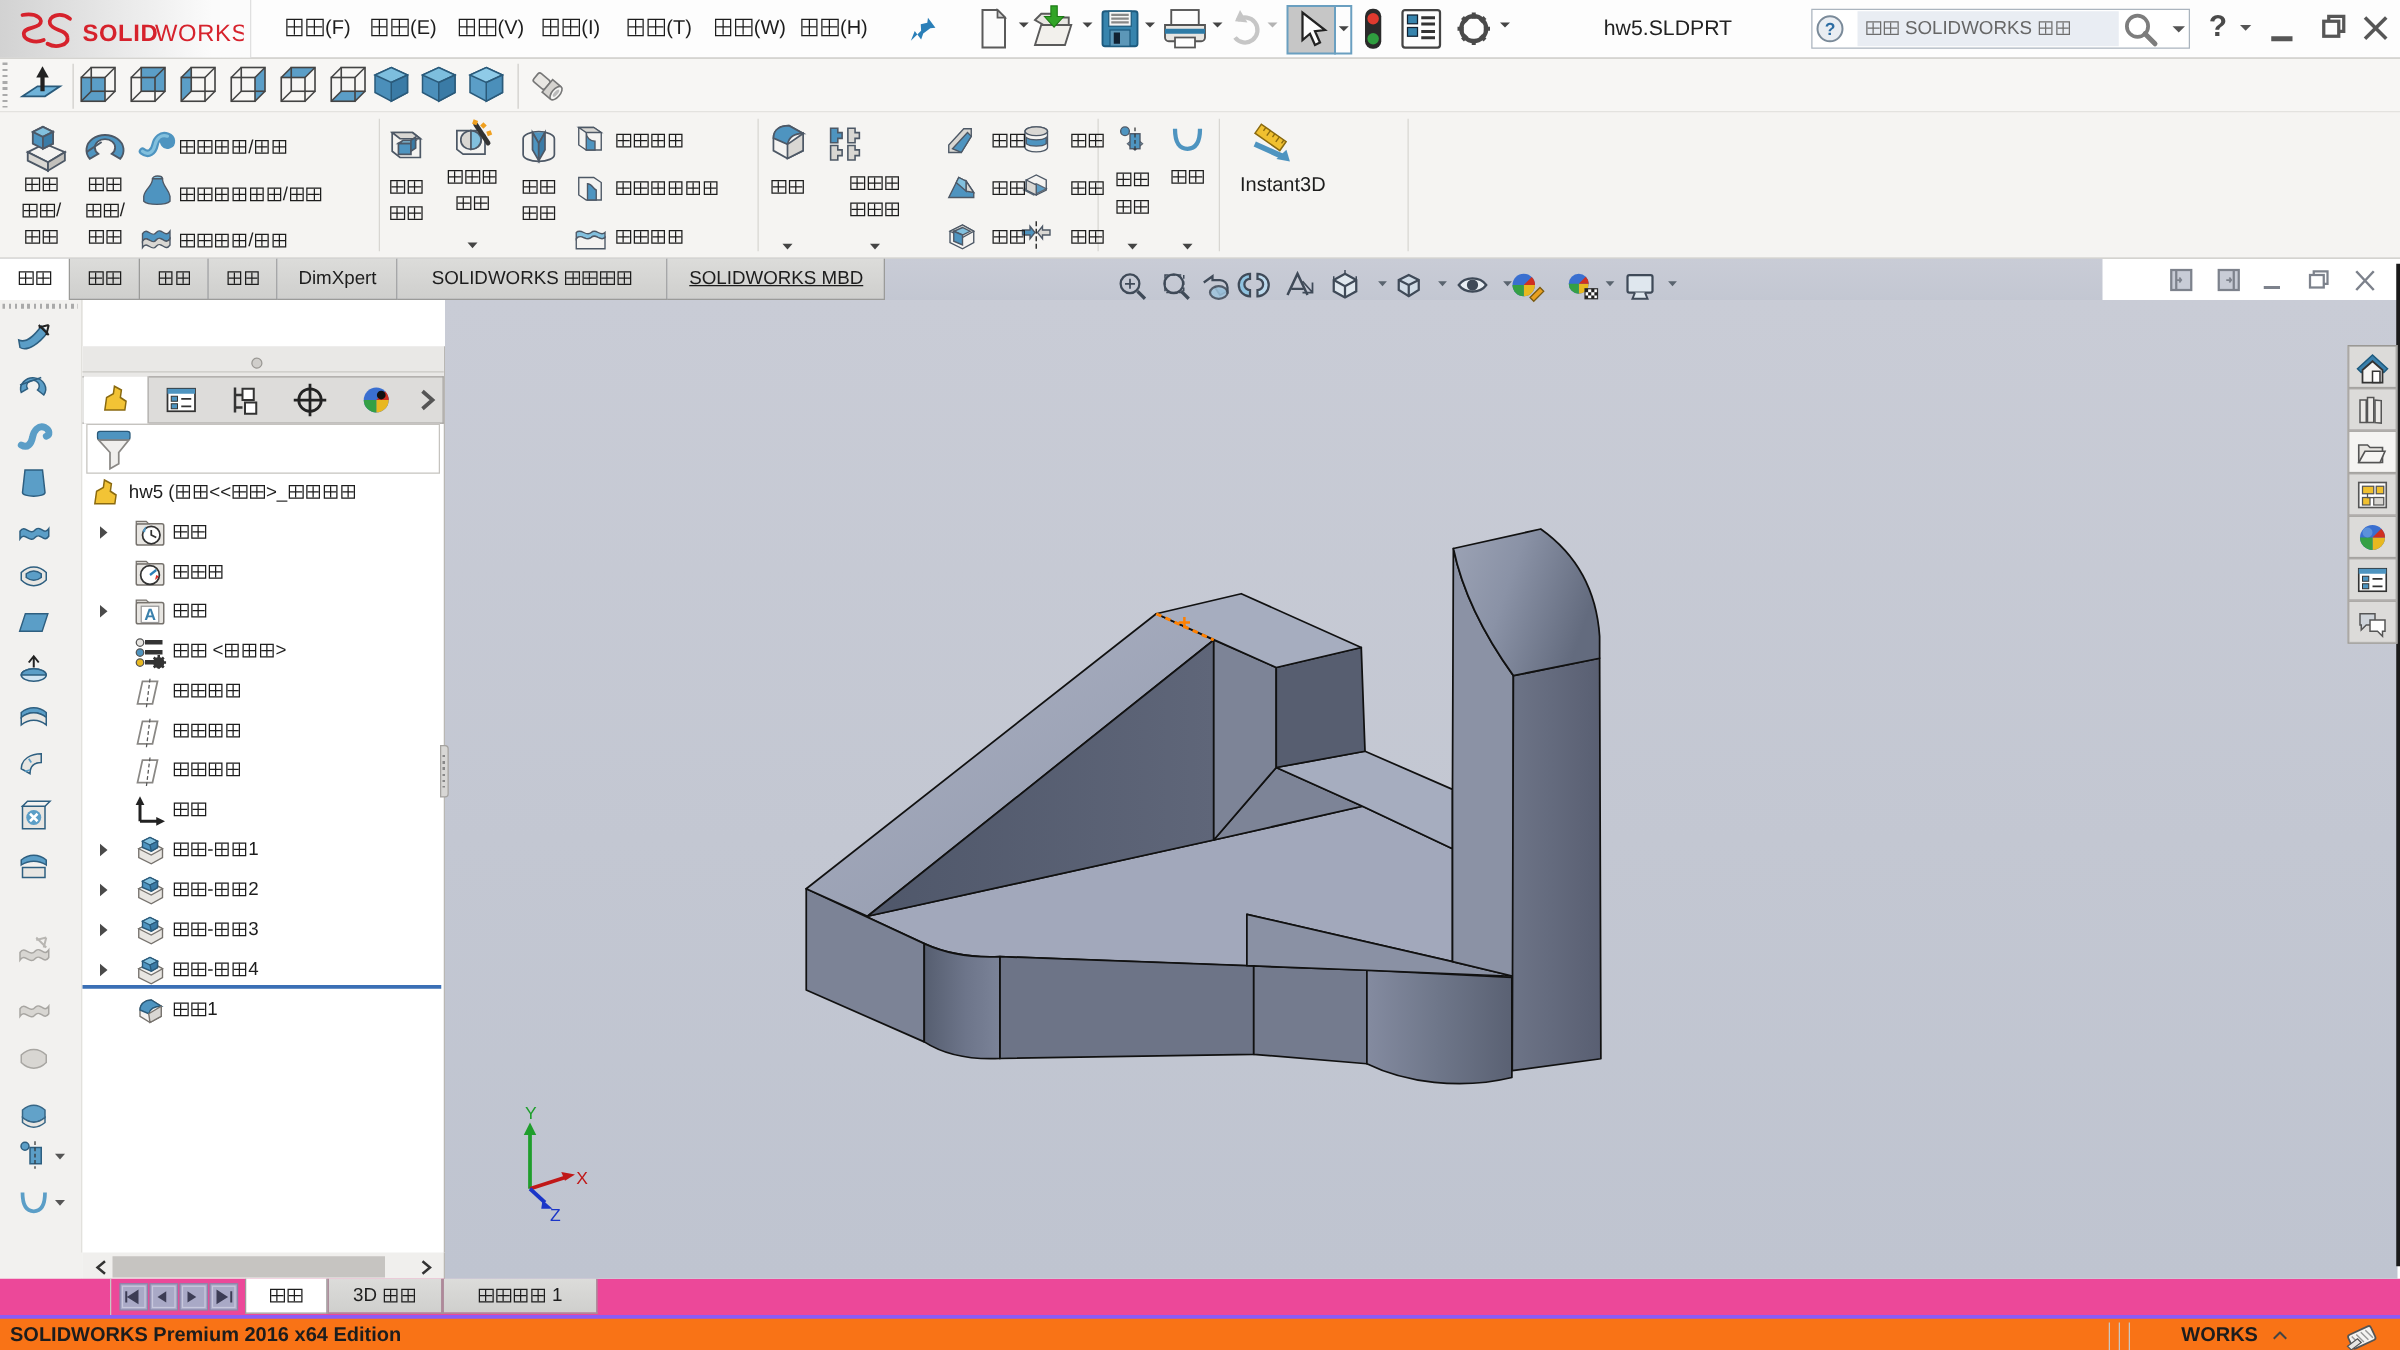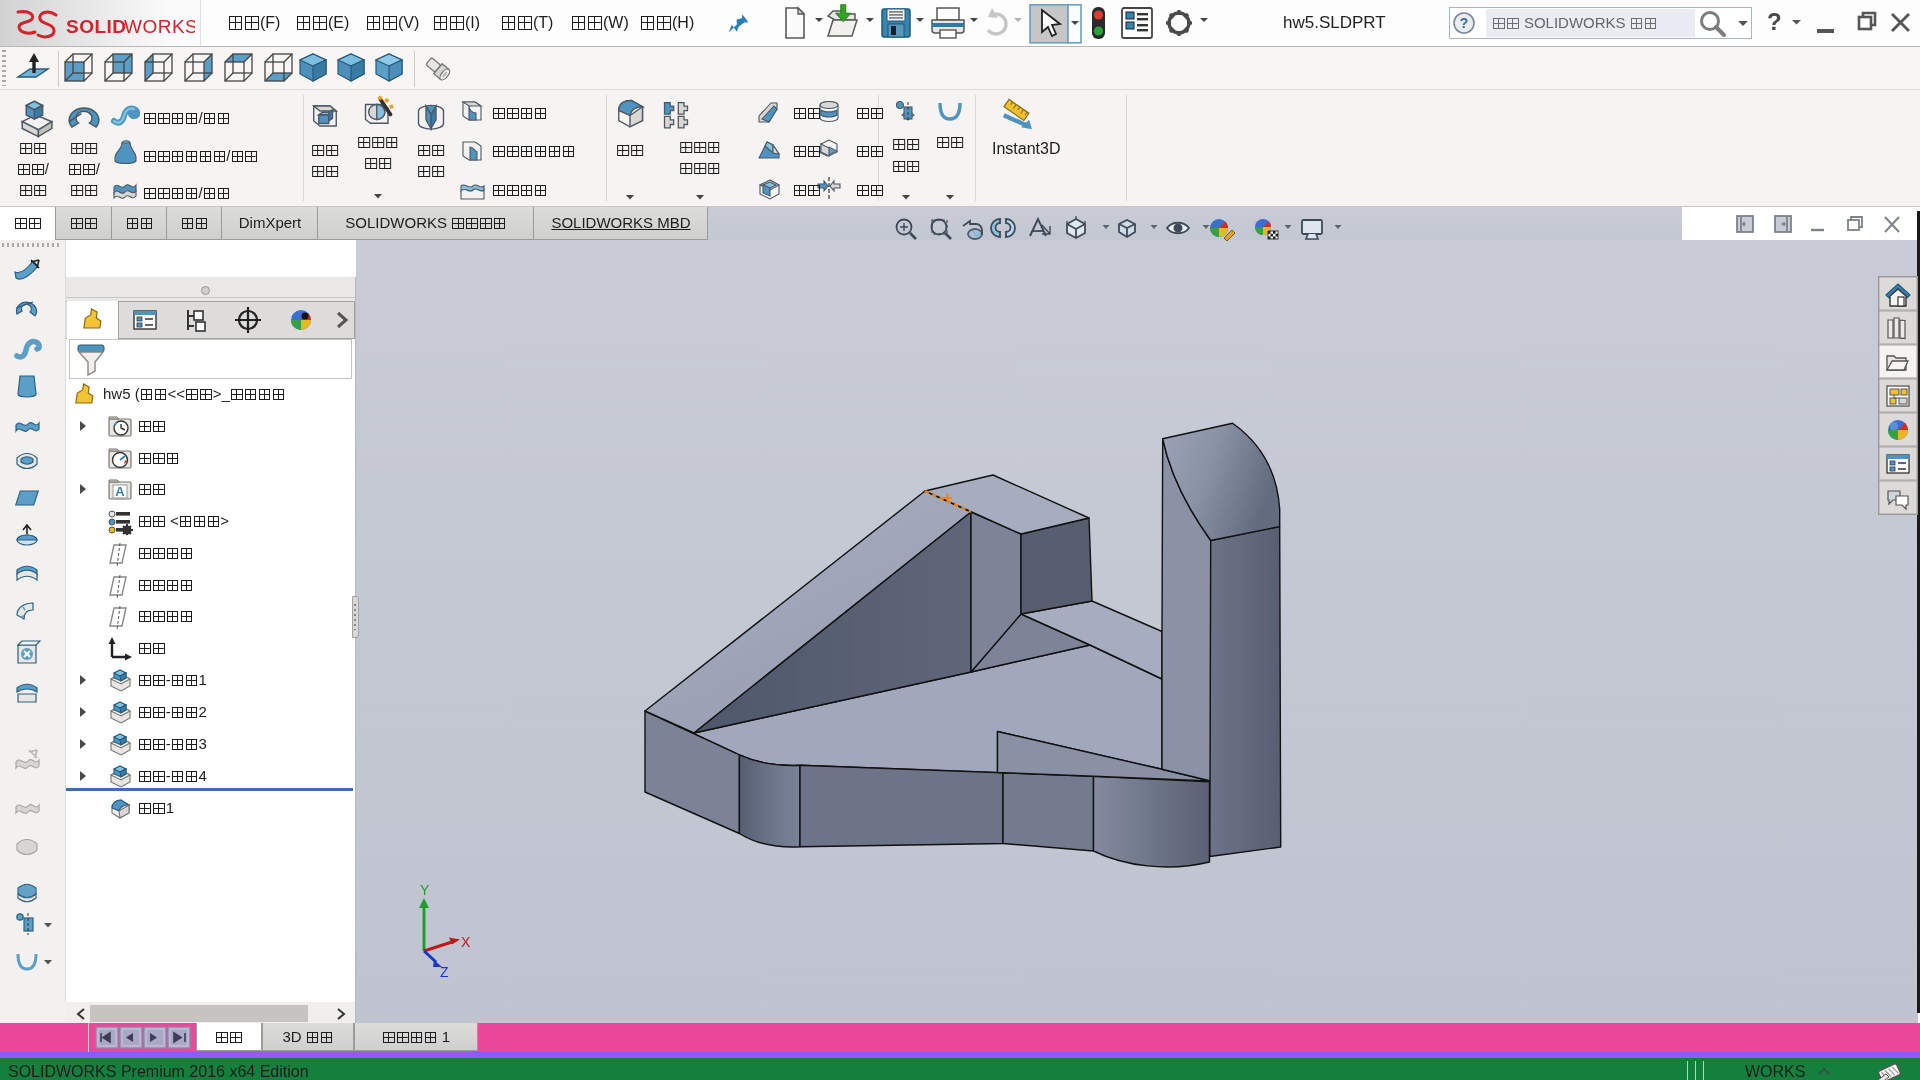--- a/index.html
+++ b/index.html
@@ -722,21 +722,21 @@
       <path d="M55 7 l7 4.5 l-7 4.5 Z" fill="#3d3d55"></path>
       <path d="M79 7 l7 4.5 l-7 4.5 Z M90 7 v9" fill="#3d3d55" stroke="#3d3d55" stroke-width="1.6"></path>
     </svg>
 <div class="ab" style="left:196px;top:0;width:66px;height:28px;background:#fff;border:1px solid #9b9b99;border-top:none;"></div>
 <div class="ab tx" style="left:196px;top:5px;width:66px;text-align:center;"><i class="c"></i><i class="c"></i></div>
 <div class="ab" style="left:262px;top:0;width:92px;height:28px;background:linear-gradient(180deg,#dcdcda,#cfcfcd);border:1px solid #9b9b99;border-top:none;"></div>
 <div class="ab tx" style="left:262px;top:5px;width:92px;text-align:center;">3D <i class="c"></i><i class="c"></i></div>
 <div class="ab" style="left:354px;top:0;width:124px;height:28px;background:linear-gradient(180deg,#dcdcda,#cfcfcd);border:1px solid #9b9b99;border-top:none;"></div>
 <div class="ab tx" style="left:354px;top:5px;width:124px;text-align:center;"><i class="c"></i><i class="c"></i><i class="c"></i><i class="c"></i> 1</div>
 </div>
-<div class="ab" style="left:0;top:1052px;width:1920px;height:28px;background:#15803d;border-top:6px solid #8b5cf6;">
+<div class="ab" style="left:0;top:1052px;width:1920px;height:28px;background:#f97316;border-top:3px solid #8b5cf6;font-weight:bold;">
 <div class="ab" style="left:8px;top:5px;font-size:16px;color:#1d1d1d;white-space:nowrap;">SOLIDWORKS Premium 2016 x64 Edition</div>
 <div class="ab" style="left:1687px;top:3px;width:1px;height:22px;background:#c9c7c3;"></div>
 <div class="ab" style="left:1695px;top:3px;width:1px;height:22px;background:#c9c7c3;"></div>
 <div class="ab" style="left:1703px;top:3px;width:1px;height:22px;background:#c9c7c3;"></div>
 <div class="ab" style="left:1745px;top:5px;font-size:16px;color:#1d1d1d;">WORKS</div>
 <svg class="ab" style="left:1818px;top:10px" width="12" height="8" viewBox="0 0 12 8">
       <path d="M1 6 L6 1 L11 6" fill="none" stroke="#444" stroke-width="1.6"></path>
     </svg>
 <svg class="ab" style="left:1876px;top:2px" width="26" height="24" viewBox="0 0 26 24">
 <g transform="rotate(-25 13 12)">

